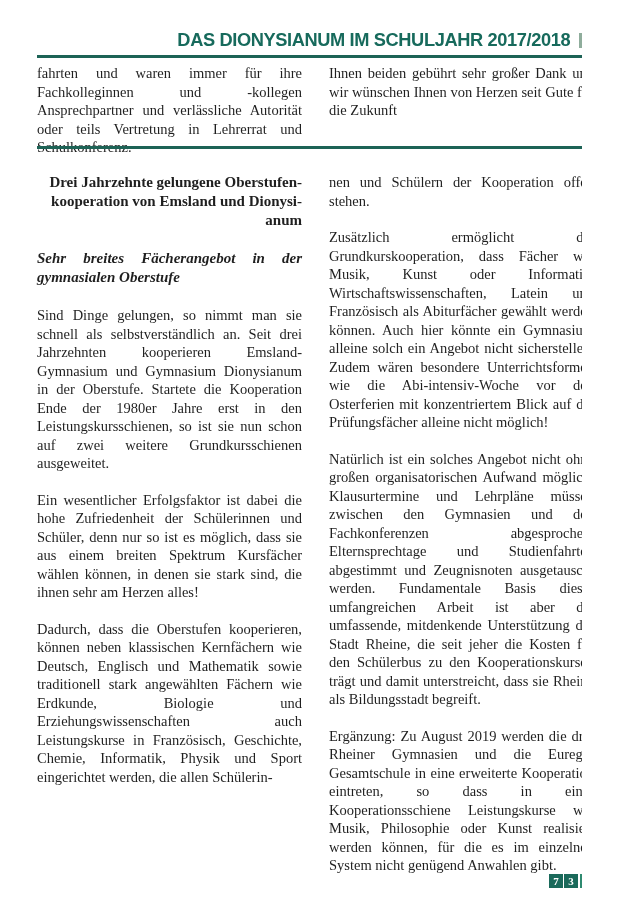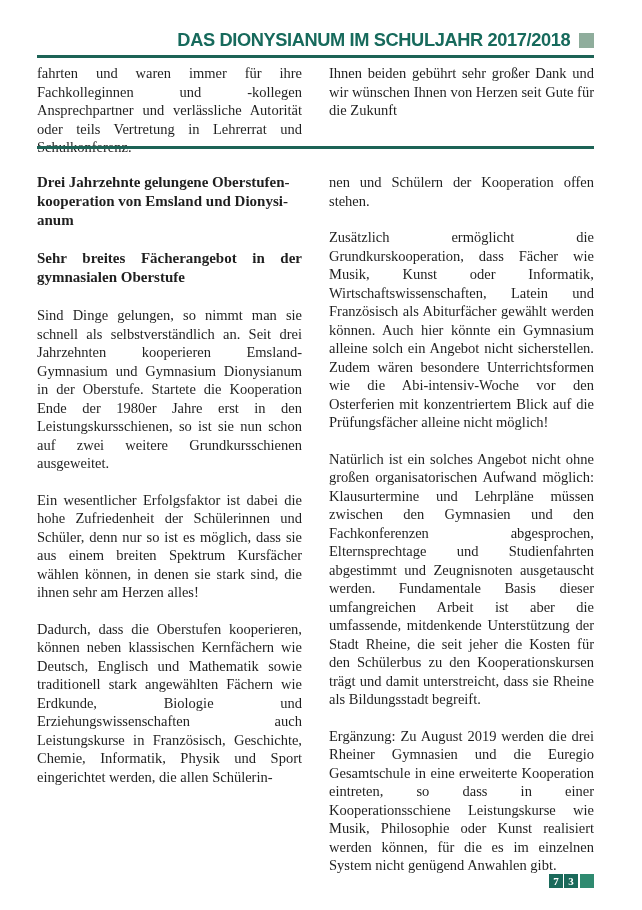--- a/index.html
+++ b/index.html
@@ -4,21 +4,20 @@
 <style>
   html, body { margin: 0; padding: 0; background: #ffffff; }
   .page {
     position: relative;
     width: 582px;
     height: 910px;
     background: #ffffff;
     font-family: "Liberation Serif", serif;
     color: #1f1f1f;
     overflow: hidden;
-    padding-left: 21px;
   }
   .header-row {
     position: absolute;
     top: 29px;
     left: 37px;
     width: 557px;
     display: flex;
     justify-content: flex-end;
     align-items: center;
     gap: 9px;
@@ -73,29 +72,30 @@
     hyphens: auto;
     -webkit-hyphens: auto;
   }
   .col p { margin: 0 0 18px 0; }
   .col p:last-child { margin-bottom: 0; }
   .article-heading {
     font-weight: bold;
     font-size: 15px;
     line-height: 19px;
     white-space: pre-line;
-    text-align: left;
+    text-align: right;
     margin: 0 0 19px 0;
   }
   .article-subheading {
     font-weight: bold;
     font-size: 15px;
     line-height: 19px;
     text-align: justify;
     margin: 0 0 19px 0;
+    font-style: italic;
   }
   .pagenum {
     position: absolute;
     top: 874px;
     left: 549px;
     display: flex;
     align-items: center;
   }
   .pbox {
     width: 14px;

